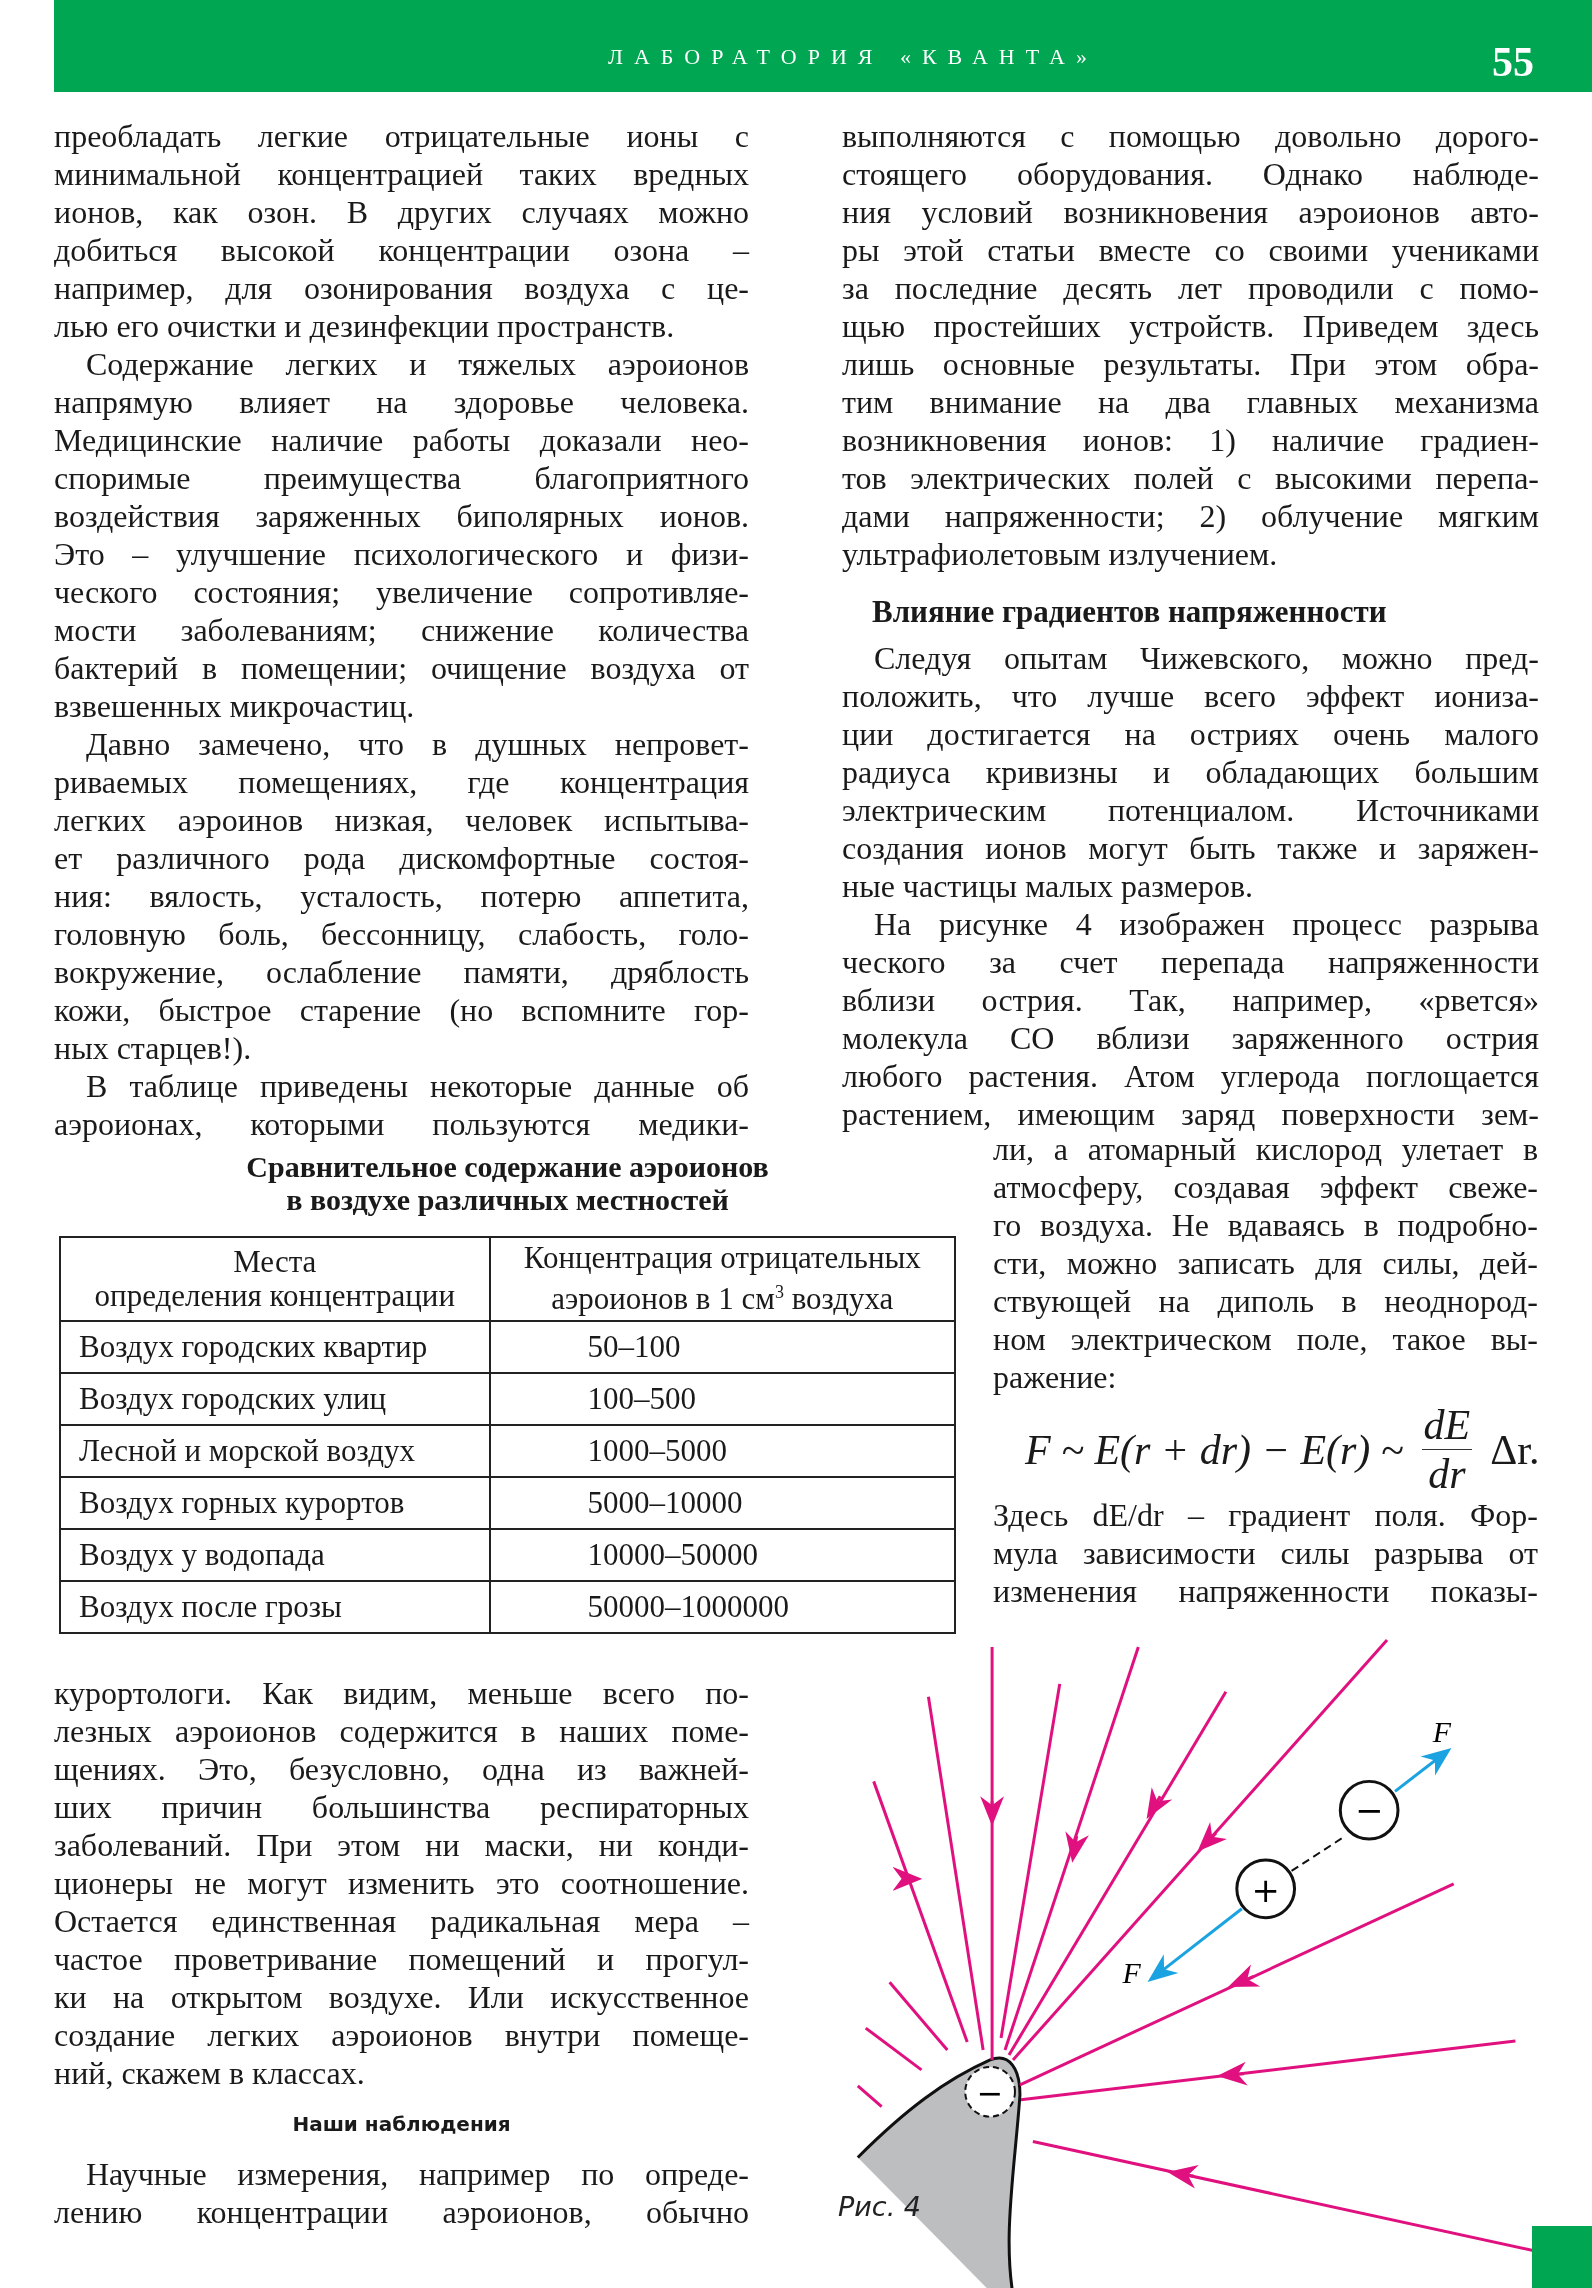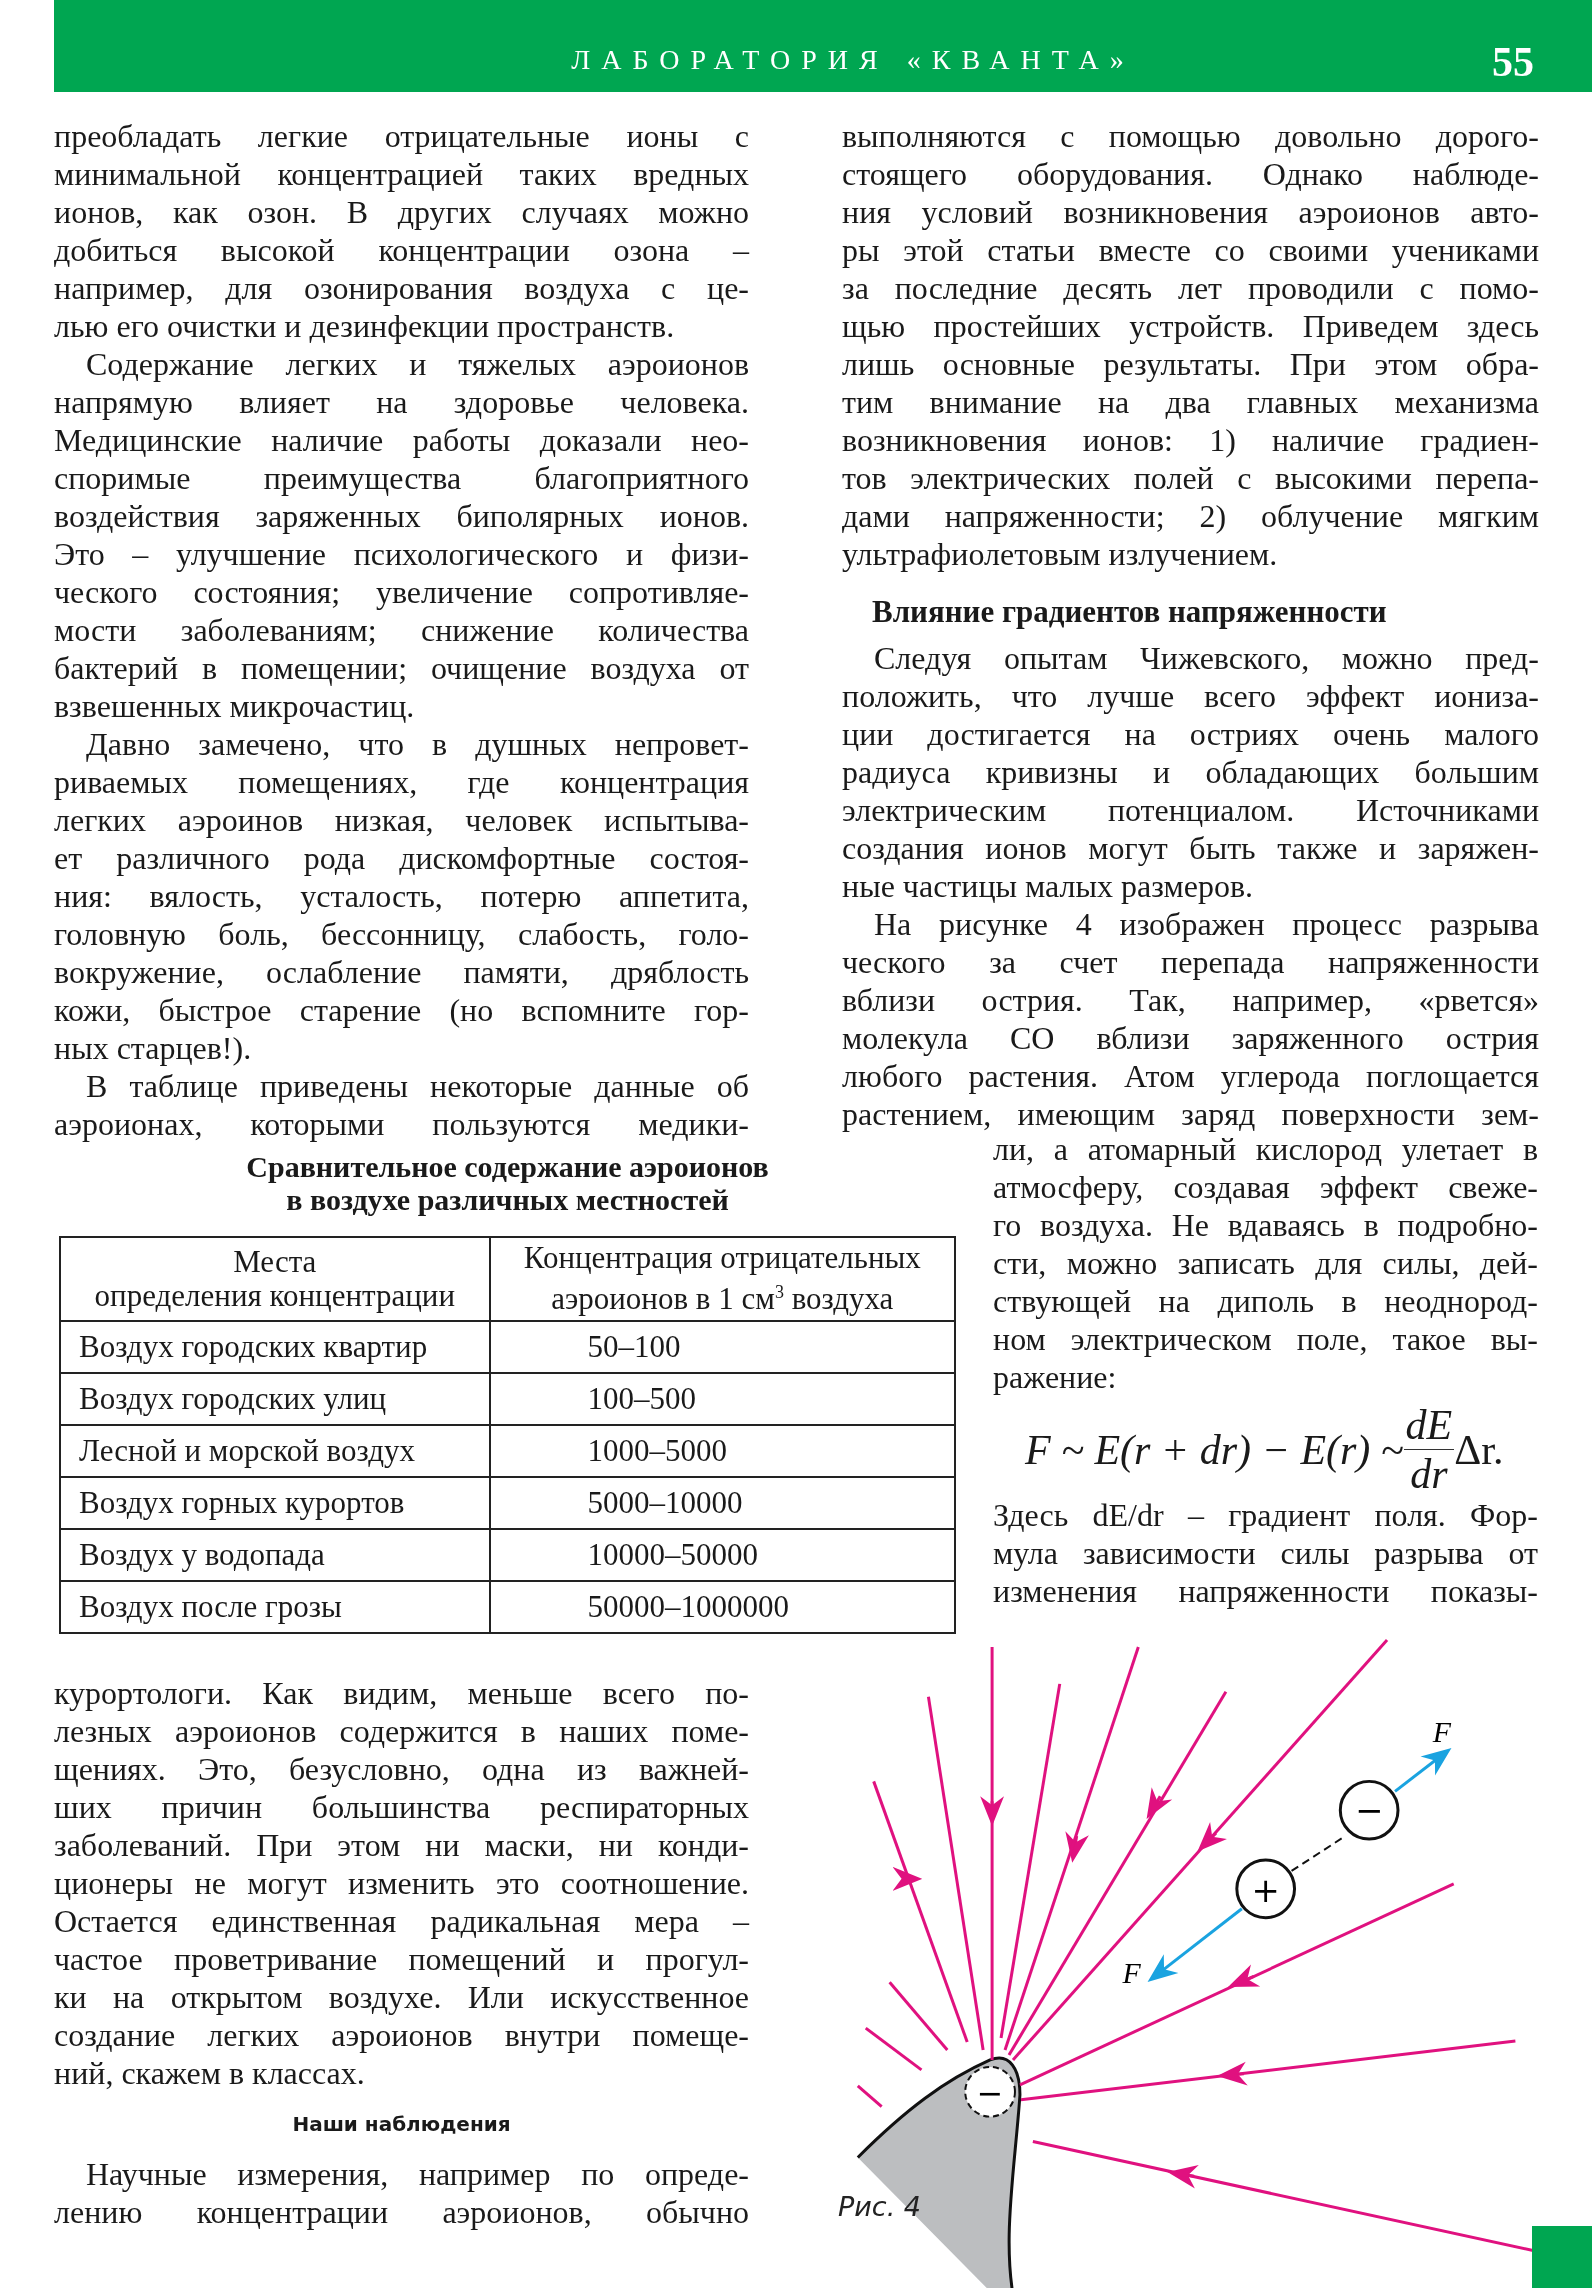--- a/index.html
+++ b/index.html
@@ -1,38 +1,38 @@
 <!DOCTYPE html>
 <html><head>
 <meta charset="utf-8">
 <style>
   html,body{margin:0;padding:0;background:#fff;}
   body{width:1592px;height:2289px;position:relative;overflow:hidden;
        font-family:"Liberation Serif","DejaVu Serif",serif;color:#1a1a1a;}
   .band{position:absolute;left:54px;top:0;width:1538px;height:92px;background:#00a651;}
   .band-title{position:absolute;left:0;right:0;top:44px;text-align:center;color:#fff;
-       font-family:"Liberation Serif",serif;font-size:28px;letter-spacing:11px;padding-left:60px;}
+       font-family:"Liberation Serif",serif;font-size:22px;letter-spacing:11px;padding-left:60px;}
   .page-num{position:absolute;right:58px;top:38px;color:#fff;font-family:"Liberation Serif",serif;
        font-weight:bold;font-size:42px;}
   .col{position:absolute;font-size:32px;line-height:38px;text-align:justify;}
   .line{display:block;white-space:nowrap;text-align:justify;text-align-last:justify;}
   .line.last{text-align-last:left;}
   .h-bold{font-weight:bold;font-size:31px;line-height:38px;}
   .h-sans{font-family:"DejaVu Sans","Liberation Sans",sans-serif;font-weight:bold;font-size:20px;text-align:center;}
   .tbl-caption{position:absolute;left:59px;width:897px;top:1150px;text-align:center;
        font-weight:bold;font-size:30px;line-height:33px;}
   table.tbl{position:absolute;left:59px;top:1236px;width:897px;border-collapse:collapse;
        font-size:31px;}
   table.tbl td, table.tbl th{border:2.5px solid #222;font-weight:normal;}
   table.tbl th{height:82px;line-height:34px;text-align:center;padding:0 4px;}
   table.tbl td{height:50px;padding:0 18px;}
   table.tbl td.val{padding-left:97px;}
   .formula{position:absolute;left:1025px;top:1401px;font-size:42px;font-style:italic;
        display:flex;align-items:center;white-space:nowrap;}
-  .frac{display:inline-flex;flex-direction:column;align-items:center;margin:0 0;}
+  .frac{display:inline-flex;flex-direction:column;align-items:center;margin:0 18px;}
   .frac span:first-child{border-bottom:1.5px solid #333;padding:0 2px;}
   .fig{position:absolute;left:816px;top:1612px;width:776px;height:677px;}
   .corner{position:absolute;left:1532px;top:2226px;width:60px;height:63px;background:#00a651;}
   .caption{position:absolute;left:838px;top:2191px;font-family:"DejaVu Sans",sans-serif;
        font-style:italic;font-size:27px;color:#222;}
 </style>
 </head>
 <body>
 
 <div class="band">

